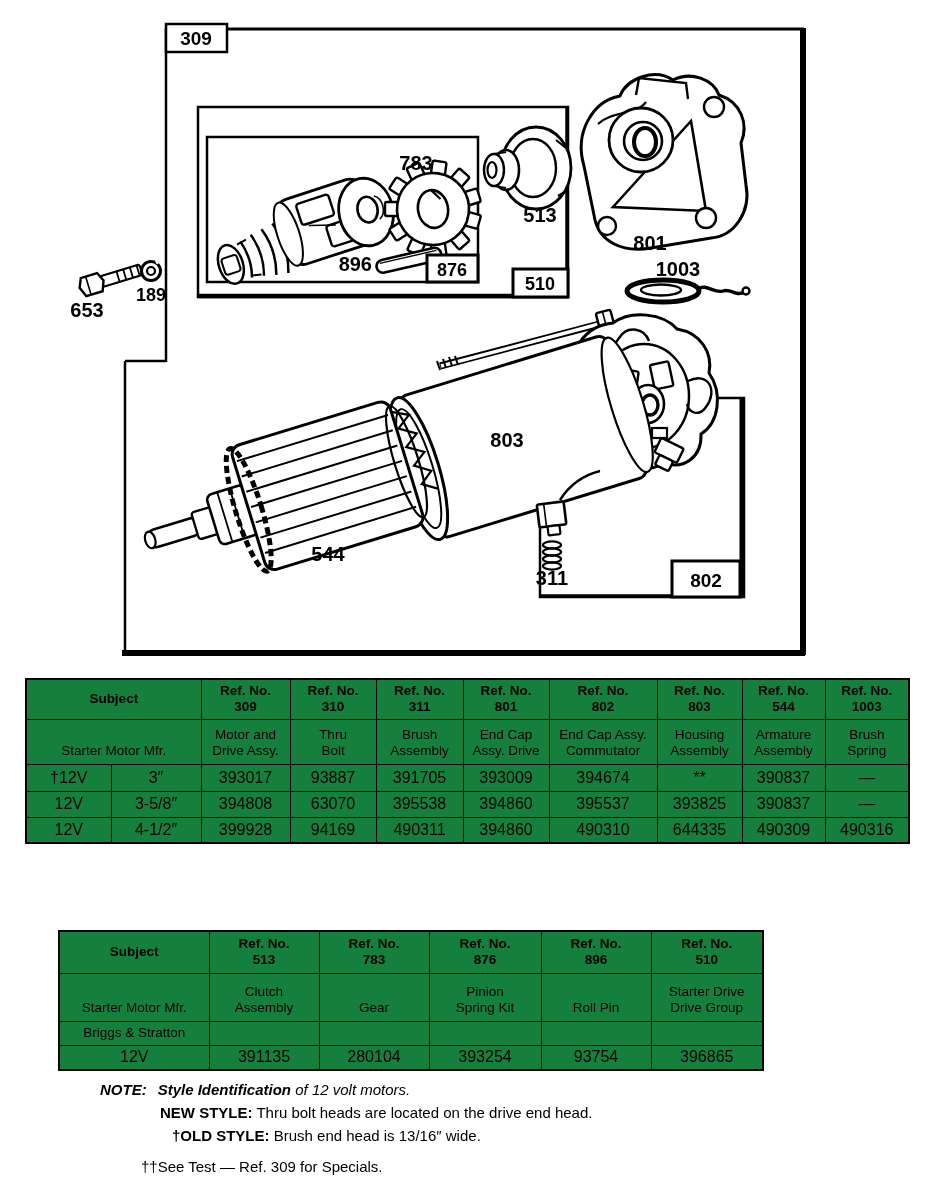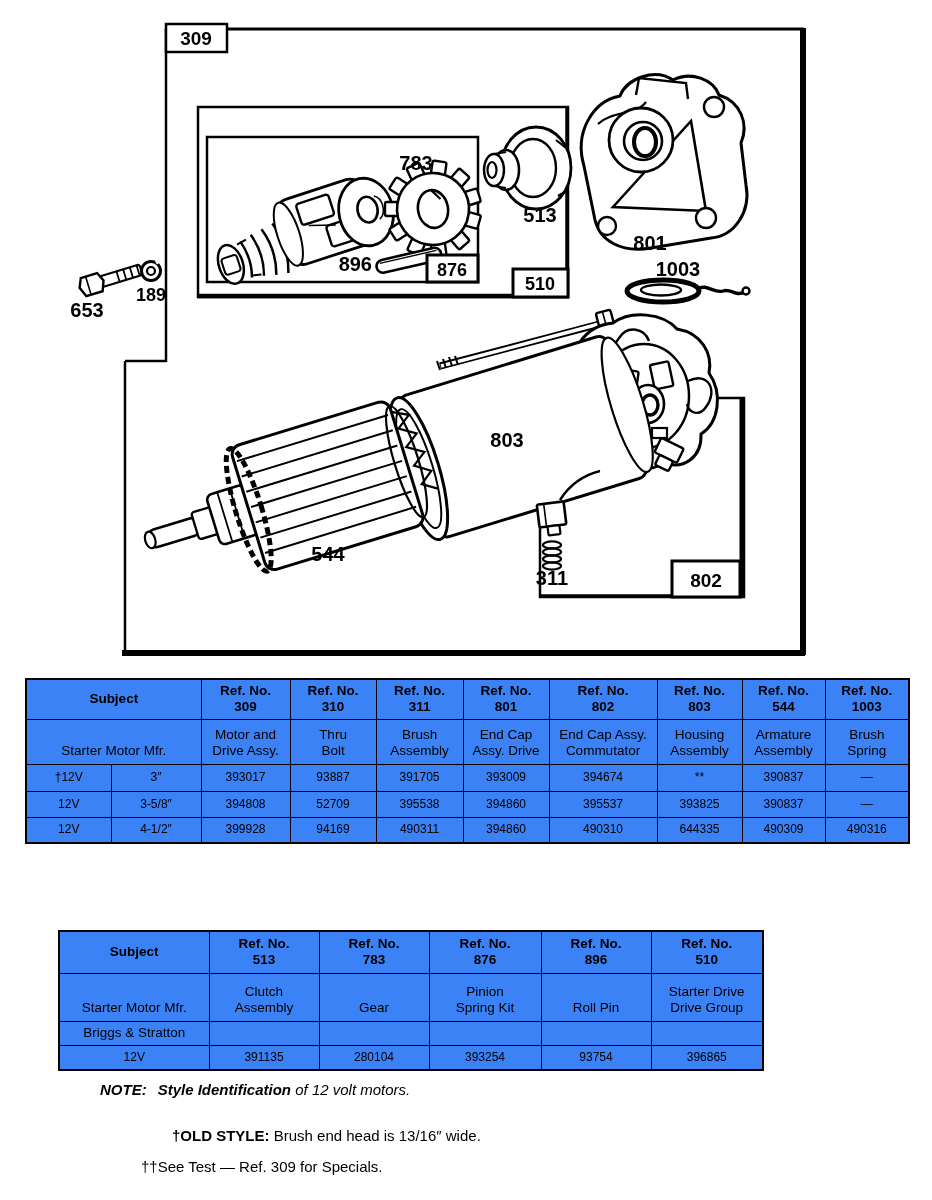--- a/index.html
+++ b/index.html
@@ -1,27 +1,27 @@
 <!DOCTYPE html>
 <html><head>
 <meta charset="utf-8">
 <style>
   html,body{margin:0;padding:0;background:#fff;}
   body{width:932px;height:1200px;font-family:"Liberation Sans",sans-serif;color:#000;}
   .stage{position:relative;width:932px;height:1200px;background:#fff;overflow:hidden;}
   svg{position:absolute;left:0;top:0;}
   svg .lbl{font-family:"Liberation Sans",sans-serif;font-weight:bold;fill:#000;}
   
-  table.ptable{position:absolute;border-collapse:collapse;table-layout:fixed;background:#3b82f6;border:2.5px solid #000;}
+  table.ptable{position:absolute;border-collapse:collapse;table-layout:fixed;background:#15803d;border:2.5px solid #000;}
   table.ptable th,table.ptable td{border:1.6px solid #000;text-align:center;vertical-align:middle;
       padding:0 2px;font-size:13.5px;line-height:1.22;white-space:pre-line;color:#000;}
   table.ptable th.hb{font-weight:bold;}
   table.ptable th.hn{font-weight:normal;text-align:center;}
   table.ptable tr.rowdesc th{vertical-align:bottom;padding-bottom:4px;}
-  table.ptable td.val{font-size:12px;}
+  table.ptable td.val{font-size:16px;}
   #table1{left:25px;top:678px;width:883px;}
   #table2{left:58px;top:930px;width:704px;}
   
   .note{position:absolute;font-size:15px;line-height:1.1;white-space:nowrap;color:#000;}
   .note .bold{font-weight:bold;}
   .note .lead-gap{margin-left:11px;}
 </style>
 </head>
 <body>
 
@@ -301,21 +301,21 @@
         <td class="val">393009</td>
         <td class="val">394674</td>
         <td class="val">**</td>
         <td class="val">390837</td>
         <td class="val">—</td>
       </tr>
       <tr style="height:26px">
         <td class="val">12V</td>
         <td class="val">3-5/8″</td>
         <td class="val">394808</td>
-        <td class="val">52709</td>
+        <td class="val">63070</td>
         <td class="val">395538</td>
         <td class="val">394860</td>
         <td class="val">395537</td>
         <td class="val">393825</td>
         <td class="val">390837</td>
         <td class="val">—</td>
       </tr>
       <tr style="height:26px">
         <td class="val">12V</td>
         <td class="val">4-1/2″</td>
@@ -380,20 +380,23 @@
         <td class="val">393254</td>
         <td class="val">93754</td>
         <td class="val">396865</td>
       </tr>
     </tbody>
   </table>
 
   <div class="note" style="left:100px;top:1082px;font-style:italic;">
     <span class="bold">NOTE:</span><span class="bold lead-gap">Style Identification</span><span> of 12 volt motors.</span>
   </div>
+  <div class="note" style="left:160px;top:1105px;">
+    <span class="bold">NEW STYLE:</span><span> Thru bolt heads are located on the drive end head.</span>
+  </div>
   <div class="note" style="left:152px;top:1128px;margin-left:20px;">
     <span class="bold">†OLD STYLE:</span><span> Brush end head is 13/16″ wide.</span>
   </div>
   <div class="note" style="left:141px;top:1151px;margin-top:8px;">
     <span>††See Test — Ref. 309 for Specials.</span>
   </div>
 
 </div>
 
 </body></html>

